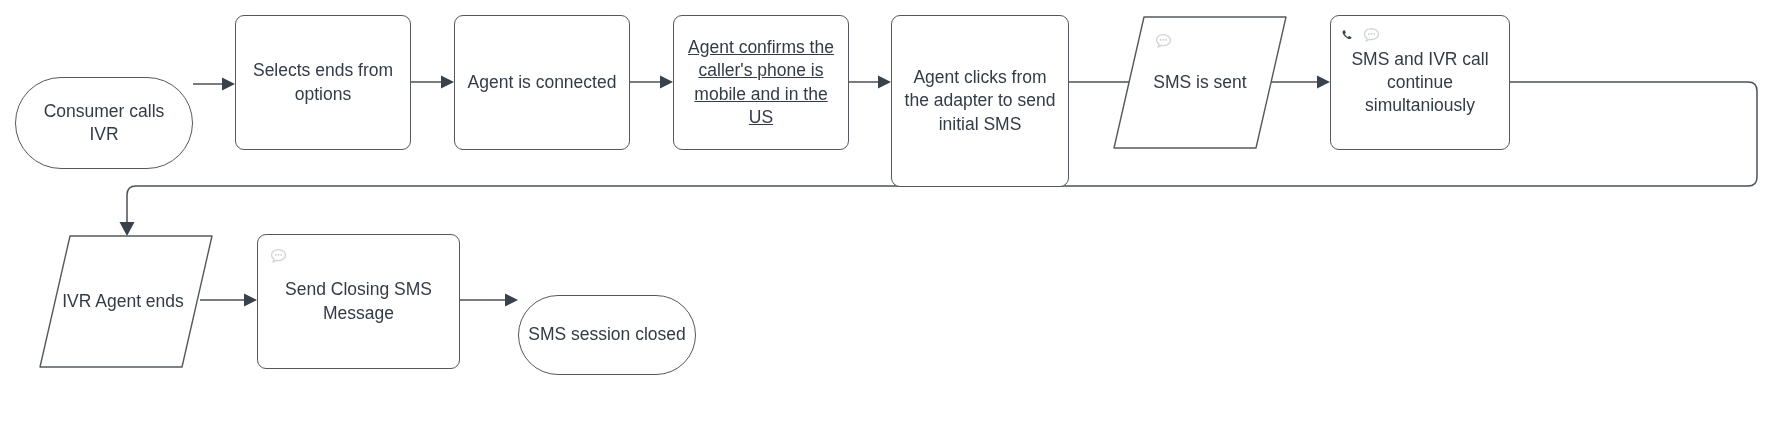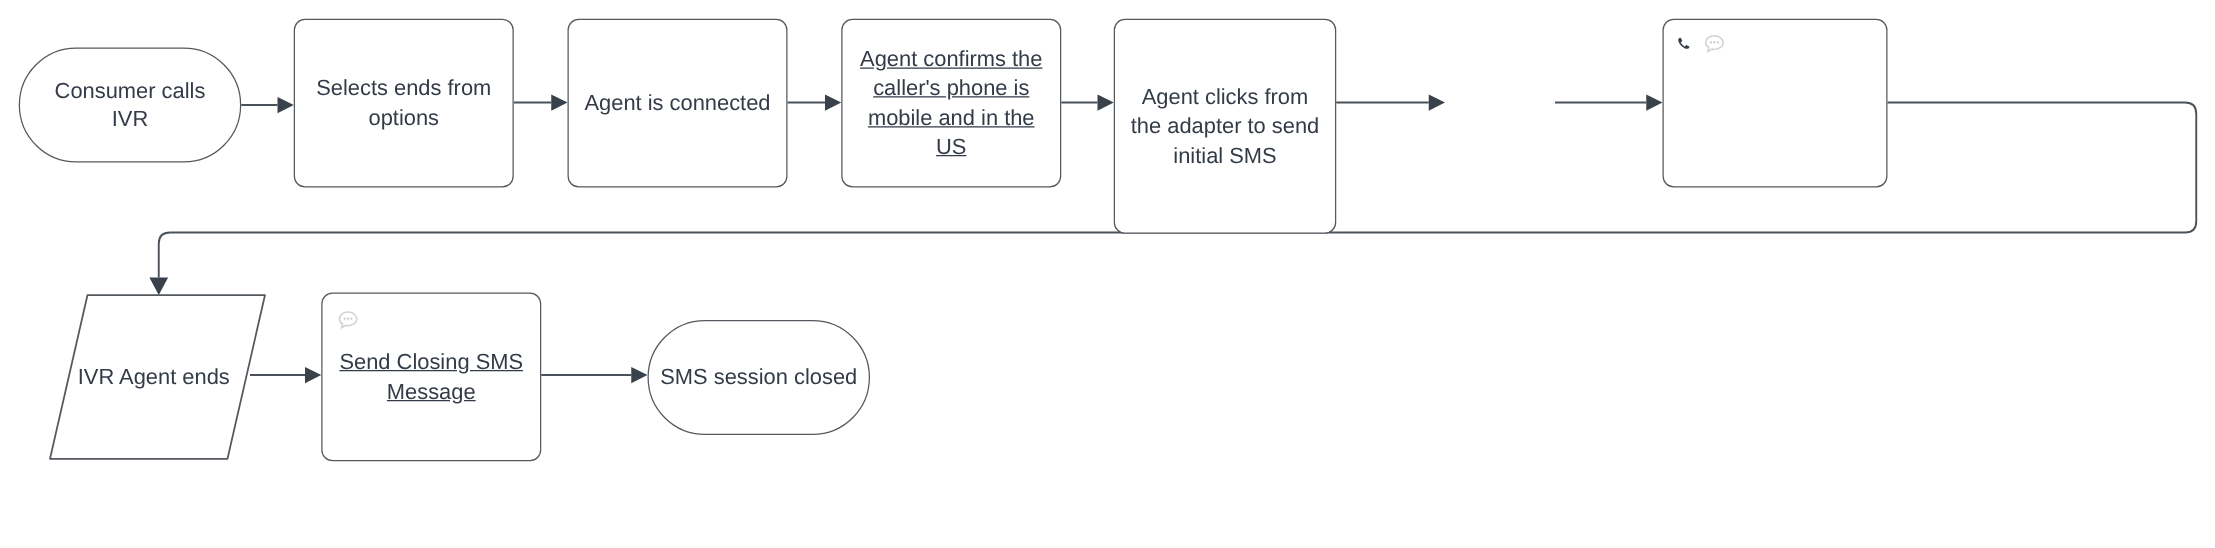--- a/index.html
+++ b/index.html
@@ -43,20 +43,21 @@
   .node .label {
     display: block;
     padding: 0 9px;
     white-space: pre-line;
   }
   
   .shape-terminator {
     border: 1.4px solid #54595f;
     border-radius: 999px;
     background: #ffffff;
+    margin-top: 39px;
   }
   
   .shape-process {
     border: 1.4px solid #54595f;
     border-radius: 9px;
     background: #ffffff;
   }
   
   .shape-parallelogram {
     background: transparent;
@@ -173,58 +174,77 @@
 mobile and in the
 US</span>
   </div>
 
   <div class="node shape-process" style="left:891px; top:15px; width:178px; height:172px;">
     <span class="label">Agent clicks from
 the adapter to send
 initial SMS</span>
   </div>
 
-
-  <div class="node shape-process" style="left:1330px; top:15px; width:180px; height:135px;">
-    <div class="node-icons" style="left:9px; top:10px;">
-      <span class="icon">
-        <svg width="15" height="15" viewBox="0 0 24 24">
-          <path d="M6.6 3.4c-.8 0-1.6.5-2 1.3-.7 1.3-.6 2.9.2 4.6 1.4 3 4.3 6 7.4 7.6 1.8.9 3.5 1.1 4.8.4.9-.5 1.4-1.3 1.4-2.1 0-.4-.2-.7-.6-.9l-2.6-1.3c-.5-.2-1-.1-1.3.3l-.9 1c-.2.3-.6.4-.9.2-1.9-1-3.5-2.6-4.5-4.5-.2-.3-.1-.7.2-.9l1-.9c.4-.3.5-.8.3-1.3L7.8 4.1c-.2-.4-.6-.7-1-.7z" fill="#3b4149"></path>
-        </svg>
-      </span>
+  <div class="node shape-parallelogram" style="left:1112px; top:15px; width:176px; height:135px;">
+    <svg class="para-svg" viewBox="0 0 176 135" preserveAspectRatio="none">
+      <path d="M 32 2 L 174 2 L 144 133 L 2 133 Z"></path>
+    </svg>
+    <div class="node-icons" style="left:42px; top:17px;">
       <span class="icon">
         <svg width="19" height="19" viewBox="0 0 24 24">
           <path d="M12 3.2c-4.9 0-8.8 3-8.8 6.8 0 2.1 1.2 4 3.1 5.2l-.9 3.9 4.1-2.3c.8.2 1.6.3 2.5.3 4.9 0 8.8-3 8.8-6.8S16.9 3.2 12 3.2z" fill="#ffffff" stroke="#d0d3d7" stroke-width="1.6"></path>
           <circle cx="8.6" cy="10" r="1.05" fill="#c3c7cc"></circle>
           <circle cx="12" cy="10" r="1.05" fill="#c3c7cc"></circle>
           <circle cx="15.4" cy="10" r="1.05" fill="#c3c7cc"></circle>
         </svg>
       </span>
     </div>
+    <span class="label">SMS is sent</span>
+  </div>
+
+  <div class="node shape-process" style="left:1330px; top:15px; width:180px; height:135px;">
+    <div class="node-icons" style="left:9px; top:10px;">
+      <span class="icon">
+        <svg width="15" height="15" viewBox="0 0 24 24">
+          <path d="M6.6 3.4c-.8 0-1.6.5-2 1.3-.7 1.3-.6 2.9.2 4.6 1.4 3 4.3 6 7.4 7.6 1.8.9 3.5 1.1 4.8.4.9-.5 1.4-1.3 1.4-2.1 0-.4-.2-.7-.6-.9l-2.6-1.3c-.5-.2-1-.1-1.3.3l-.9 1c-.2.3-.6.4-.9.2-1.9-1-3.5-2.6-4.5-4.5-.2-.3-.1-.7.2-.9l1-.9c.4-.3.5-.8.3-1.3L7.8 4.1c-.2-.4-.6-.7-1-.7z" fill="#3b4149"></path>
+        </svg>
+      </span>
+      <span class="icon">
+        <svg width="19" height="19" viewBox="0 0 24 24">
+          <path d="M12 3.2c-4.9 0-8.8 3-8.8 6.8 0 2.1 1.2 4 3.1 5.2l-.9 3.9 4.1-2.3c.8.2 1.6.3 2.5.3 4.9 0 8.8-3 8.8-6.8S16.9 3.2 12 3.2z" fill="#ffffff" stroke="#d0d3d7" stroke-width="1.6"></path>
+          <circle cx="8.6" cy="10" r="1.05" fill="#c3c7cc"></circle>
+          <circle cx="12" cy="10" r="1.05" fill="#c3c7cc"></circle>
+          <circle cx="15.4" cy="10" r="1.05" fill="#c3c7cc"></circle>
+        </svg>
+      </span>
+    </div>
+    <span class="label">SMS and IVR call
+continue
+simultaniously</span>
   </div>
 
   <div class="node shape-parallelogram" style="left:38px; top:234px; width:176px; height:135px;">
     <svg class="para-svg" viewBox="0 0 176 135" preserveAspectRatio="none">
       <path d="M 32 2 L 174 2 L 144 133 L 2 133 Z"></path>
     </svg>
     <span class="label" style="margin-left:-6px;">IVR Agent ends</span>
   </div>
 
-  <div class="node shape-process" style="left:257px; top:234px; width:176px; height:135px;text-decoration:underline;">
+  <div class="node shape-process" style="left:257px; top:234px; width:203px; height:135px;">
     <div class="node-icons" style="left:11px; top:12px;">
       <span class="icon">
         <svg width="19" height="19" viewBox="0 0 24 24">
           <path d="M12 3.2c-4.9 0-8.8 3-8.8 6.8 0 2.1 1.2 4 3.1 5.2l-.9 3.9 4.1-2.3c.8.2 1.6.3 2.5.3 4.9 0 8.8-3 8.8-6.8S16.9 3.2 12 3.2z" fill="#ffffff" stroke="#d0d3d7" stroke-width="1.6"></path>
           <circle cx="8.6" cy="10" r="1.05" fill="#c3c7cc"></circle>
           <circle cx="12" cy="10" r="1.05" fill="#c3c7cc"></circle>
           <circle cx="15.4" cy="10" r="1.05" fill="#c3c7cc"></circle>
         </svg>
       </span>
     </div>
     <span class="label">Send Closing SMS
 Message</span>
   </div>
 
-  <div class="node shape-terminator" style="left:518px; top:256px; width:178px; height:92px;text-align:center;">
+  <div class="node shape-terminator" style="left:518px; top:256px; width:178px; height:80px;text-align:center;">
     <span class="label">SMS session closed</span>
   </div>
 
 </div>
 
 </body></html>

